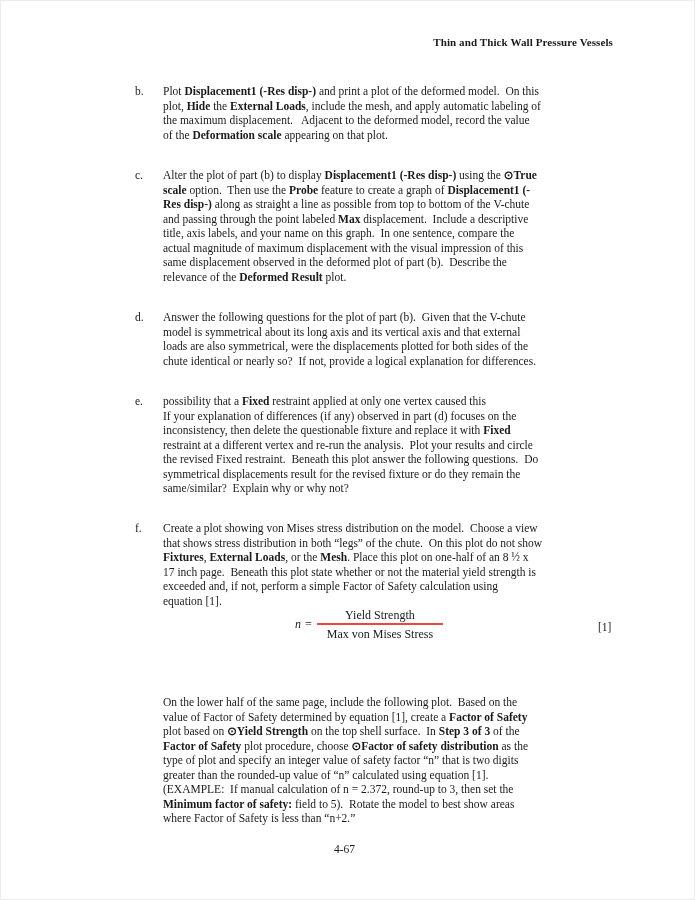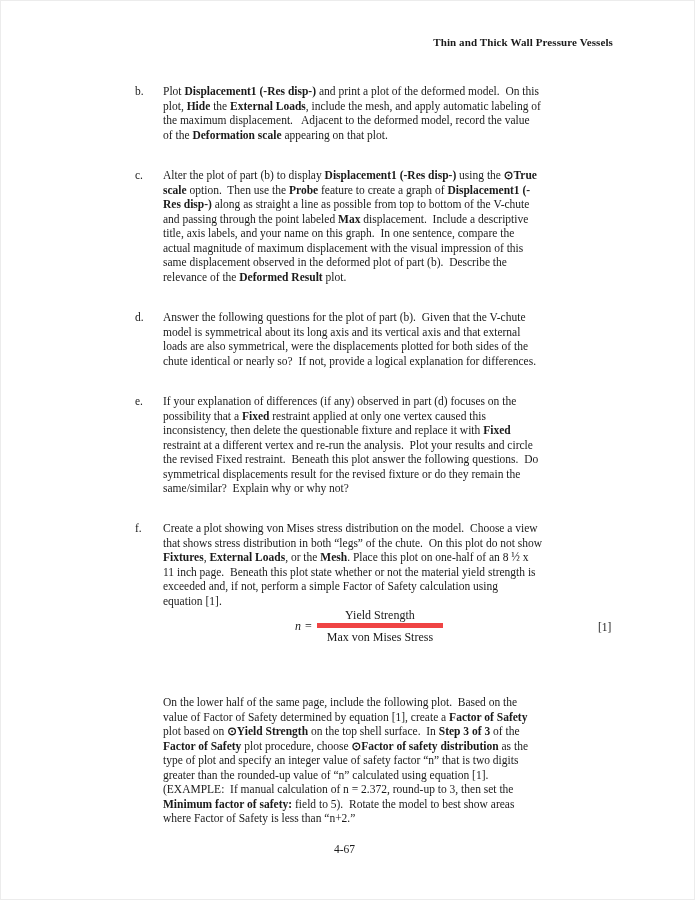--- a/index.html
+++ b/index.html
@@ -36,21 +36,21 @@
   .it{}
   .equation{
     position:absolute;left:295px;top:608px;
     display:flex;align-items:center;
     font-size:12px;
   }
   .eq-var{font-style:italic;padding-right:4px;}
   .eq-sign{padding-right:5px;}
   .frac{display:inline-flex;flex-direction:column;text-align:center;}
   .frac .num{padding:0 10px 1px 10px;line-height:14px;}
-  .frac .den{border-top:5px solid #ef4444;padding:2px 10px 0 10px;line-height:14px;}
+  .frac .den{border-top:2px solid #ef4444;padding:2px 10px 0 10px;line-height:14px;}
   .eq-ref{
     position:absolute;left:598px;top:621px;
     font-size:11.5px;
   }
   .footer{
     position:absolute;left:334px;top:843px;
     font-size:11.5px;
     white-space:pre;
   }
 </style>
@@ -91,37 +91,37 @@
         <div class="line"><span>Answer the following questions for the plot of part (b).  Given that the V-chute</span></div>
         <div class="line"><span>model is symmetrical about its long axis and its vertical axis and that external</span></div>
         <div class="line"><span>loads are also symmetrical, were the displacements plotted for both sides of the</span></div>
         <div class="line"><span>chute identical or nearly so?  If not, provide a logical explanation for differences.</span></div>
       </div>
   </section>
 
   <section class="item" style="top:394px">
     <span class="label">e.</span>
     <div class="lines">
+        <div class="line"><span>possibility that a </span><span class="b">Fixed</span><span> restraint applied at only one vertex caused this</span></div>
         <div class="line"><span>If your explanation of differences (if any) observed in part (d) focuses on the</span></div>
-        <div class="line"><span>possibility that a </span><span class="b">Fixed</span><span> restraint applied at only one vertex caused this</span></div>
         <div class="line"><span>inconsistency, then delete the questionable fixture and replace it with </span><span class="b">Fixed</span></div>
         <div class="line"><span>restraint at a different vertex and re-run the analysis.  Plot your results and circle</span></div>
         <div class="line"><span>the revised Fixed restraint.  Beneath this plot answer the following questions.  Do</span></div>
         <div class="line"><span>symmetrical displacements result for the revised fixture or do they remain the</span></div>
         <div class="line"><span>same/similar?  Explain why or why not?</span></div>
       </div>
   </section>
 
   <section class="item" style="top:521px">
     <span class="label">f.</span>
     <div class="lines">
         <div class="line"><span>Create a plot showing von Mises stress distribution on the model.  Choose a view</span></div>
         <div class="line"><span>that shows stress distribution in both “legs” of the chute.  On this plot do not show</span></div>
         <div class="line"><span class="b">Fixtures</span><span>, </span><span class="b">External Loads</span><span>, or the </span><span class="b">Mesh</span><span>. Place this plot on one-half of an 8 ½ x</span></div>
-        <div class="line"><span>11 inch page.  Beneath this plot state whether or not the material yield strength is</span></div>
+        <div class="line"><span>17 inch page.  Beneath this plot state whether or not the material yield strength is</span></div>
         <div class="line"><span>exceeded and, if not, perform a simple Factor of Safety calculation using</span></div>
         <div class="line"><span>equation [1].</span></div>
       </div>
   </section>
 
   <div class="equation">
     <span class="eq-var">n</span>
     <span class="eq-sign">=</span>
     <span class="frac">
       <span class="num">Yield Strength</span>

